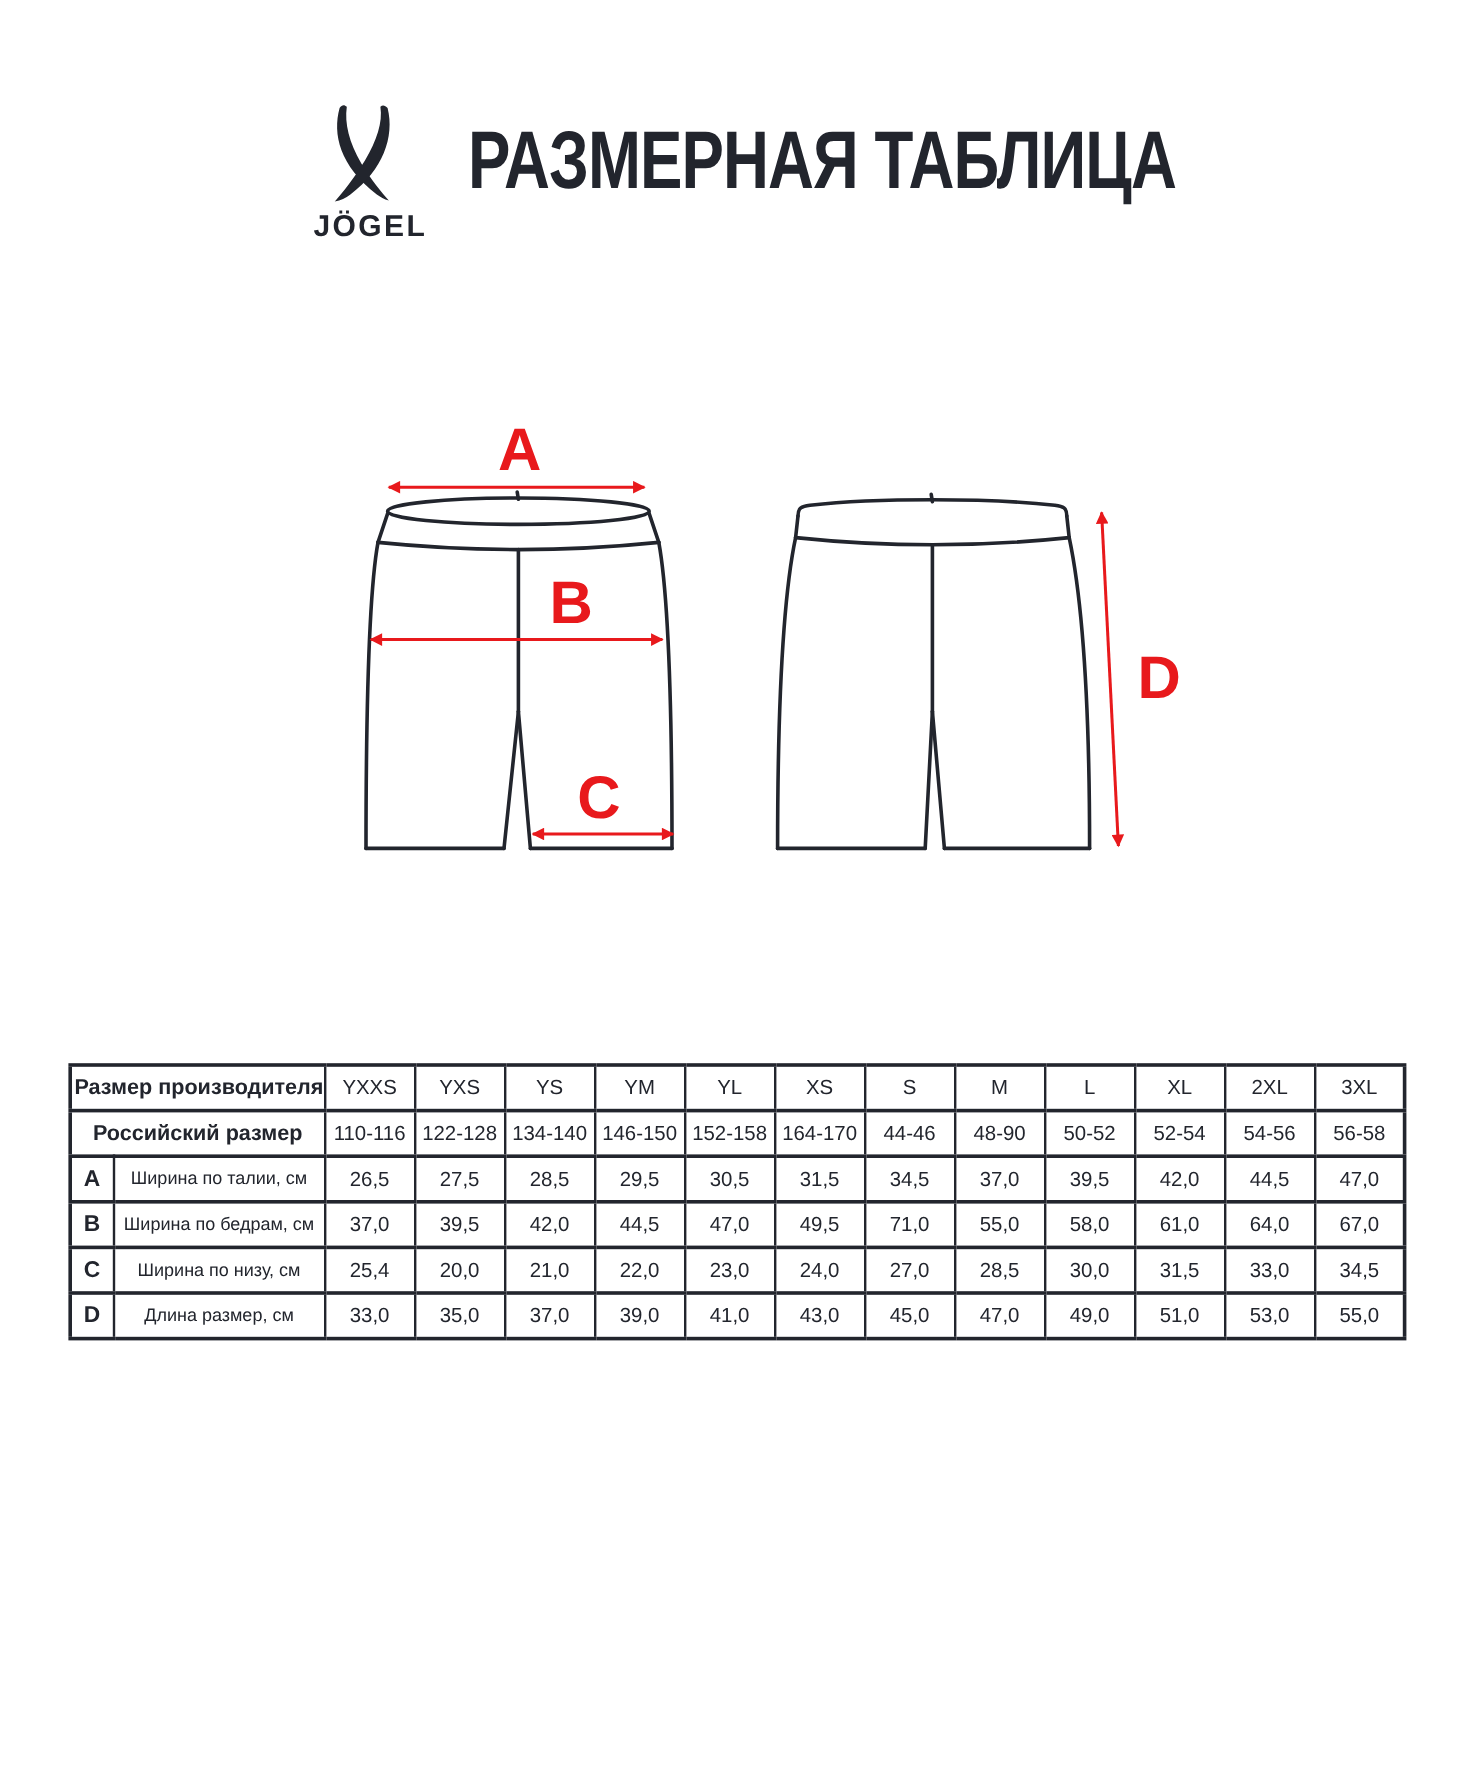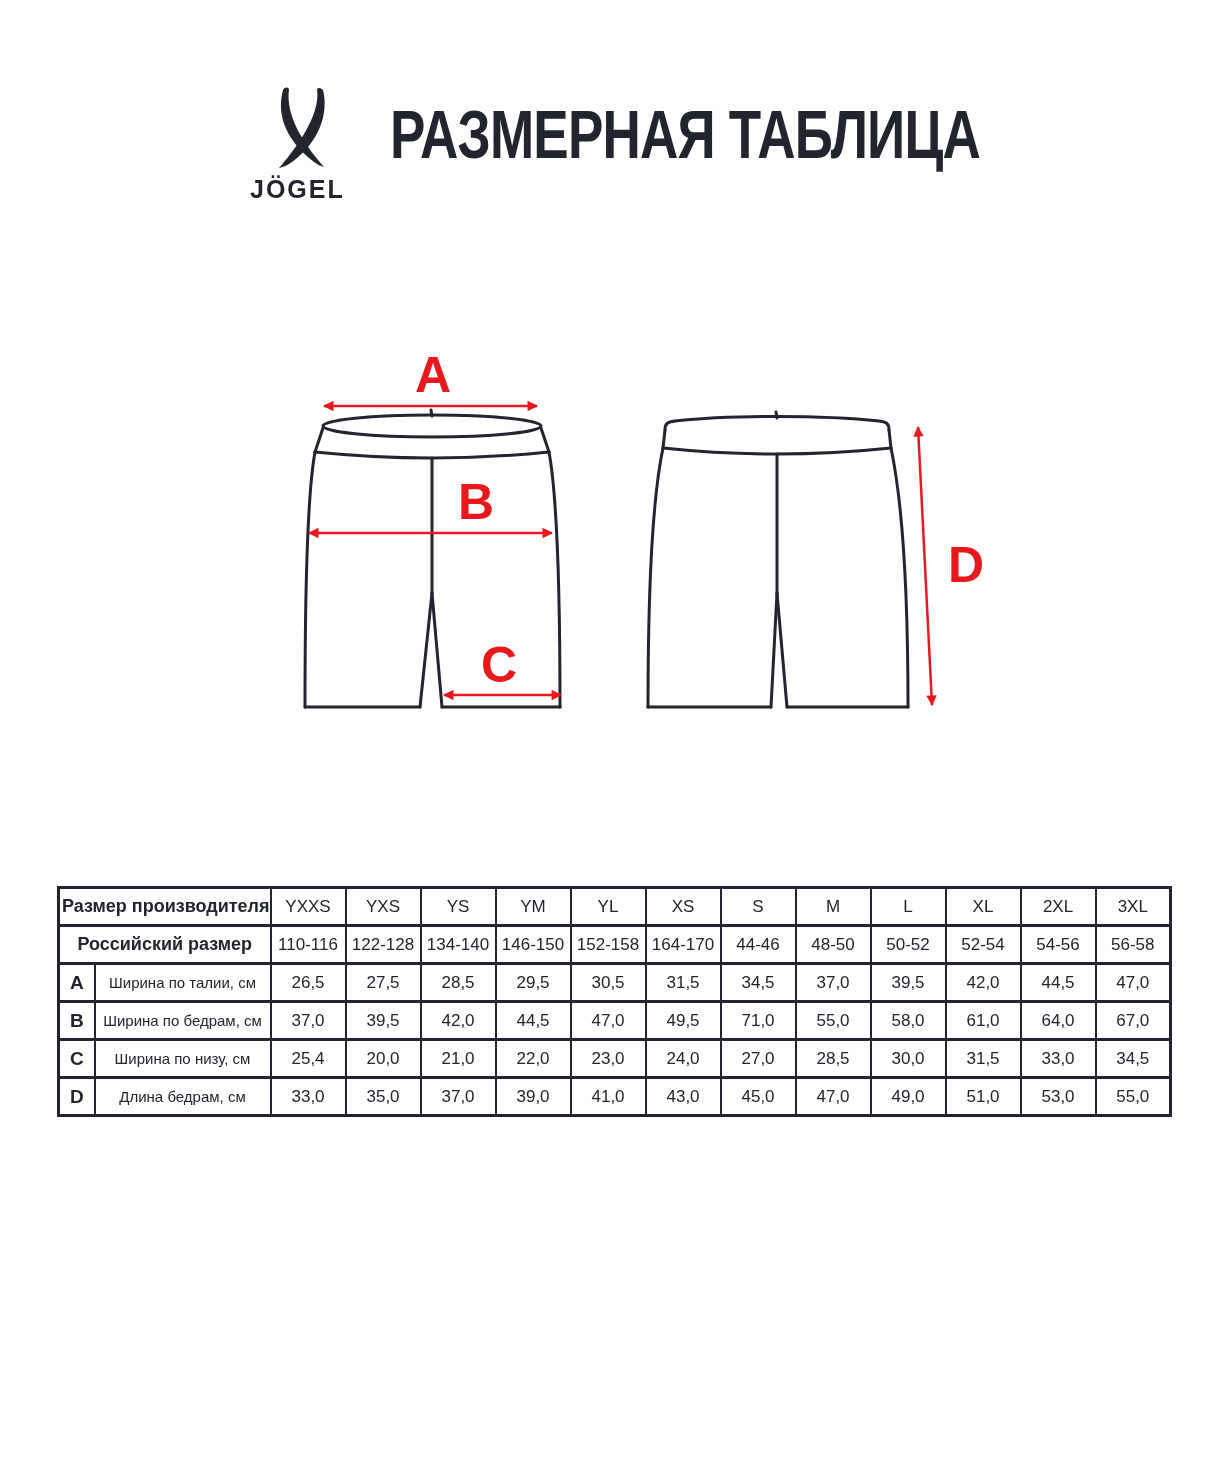--- a/index.html
+++ b/index.html
@@ -7,21 +7,21 @@
     --red:#e8191c;
   }
   html,body{margin:0;padding:0;background:#fff;}
   body{
     width:1230px;height:1479px;position:relative;overflow:hidden;
     font-family:"Liberation Sans", sans-serif;color:var(--ink);
   }
   .page{position:absolute;inset:0;background:#fff;}
 
   
-  .brand{position:absolute;left:250px;top:86px;width:106px;text-align:left;}
+  .brand{position:absolute;left:250px;top:86px;width:106px;text-align:right;}
   .brand svg{display:block;margin:0 auto;}
   .wordmark{margin-top:5px;font-weight:700;font-size:25px;letter-spacing:2px;color:var(--ink);}
 
   
   .title{
     position:absolute;left:390px;top:98px;margin:0;white-space:nowrap;
     font-size:68px;line-height:72px;font-weight:700;letter-spacing:-1px;
     transform:scaleX(0.78);transform-origin:0 0;color:var(--ink);
   }
 
@@ -158,21 +158,21 @@
       </tr>
       <tr>
         <th class="hdr" colspan="2">Российский размер</th>
         <td>110-116</td>
         <td>122-128</td>
         <td>134-140</td>
         <td>146-150</td>
         <td>152-158</td>
         <td>164-170</td>
         <td>44-46</td>
-        <td>48-50</td>
+        <td>48-90</td>
         <td>50-52</td>
         <td>52-54</td>
         <td>54-56</td>
         <td>56-58</td>
       </tr>
       <tr>
         <th class="letter">A</th>
         <th class="rowlabel">Ширина по талии, см</th>
         <td>26,5</td>
         <td>27,5</td>
@@ -214,21 +214,21 @@
         <td>24,0</td>
         <td>27,0</td>
         <td>28,5</td>
         <td>30,0</td>
         <td>31,5</td>
         <td>33,0</td>
         <td>34,5</td>
       </tr>
       <tr>
         <th class="letter">D</th>
-        <th class="rowlabel">Длина бедрам, см</th>
+        <th class="rowlabel">Длина размер, см</th>
         <td>33,0</td>
         <td>35,0</td>
         <td>37,0</td>
         <td>39,0</td>
         <td>41,0</td>
         <td>43,0</td>
         <td>45,0</td>
         <td>47,0</td>
         <td>49,0</td>
         <td>51,0</td>

